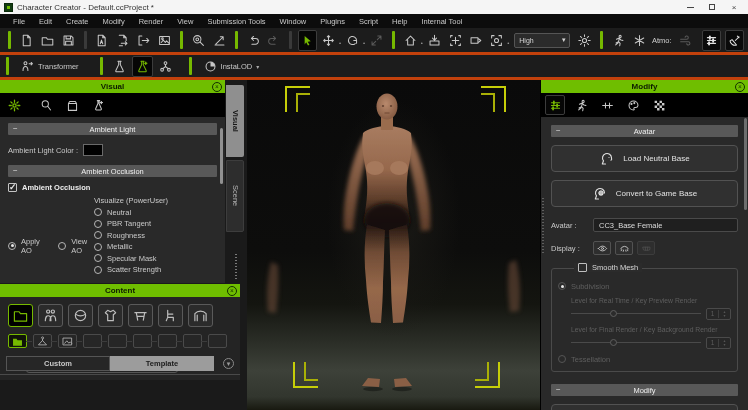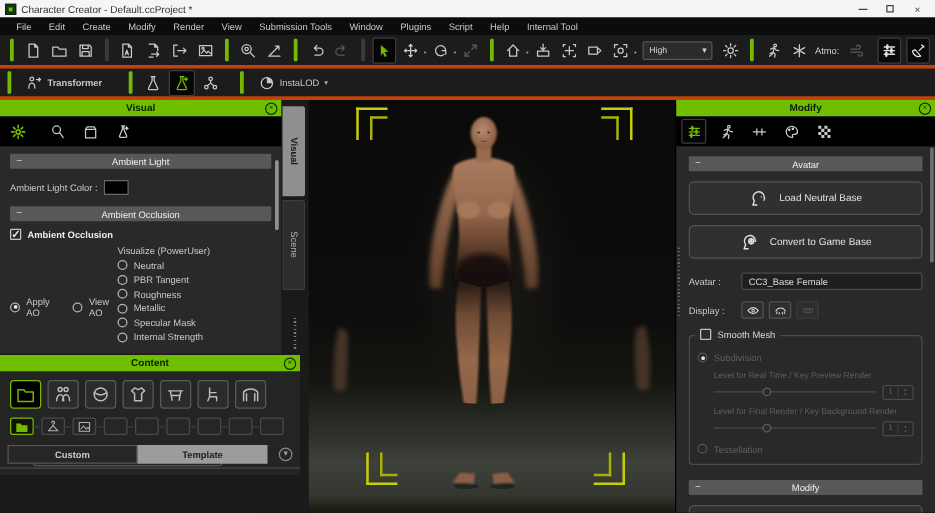--- a/index.html
+++ b/index.html
@@ -115,21 +115,21 @@
   .mbody .secbar{margin:8px 0 0}
   .bigbtn{height:27px;border:1px solid #525252;border-radius:4px;background:#303030;display:flex;align-items:center;justify-content:center;gap:8px;color:#e2e2e2;font-size:8px;margin-top:8px}
   .bigbtn .ic{width:16px;height:16px;stroke-width:1.1}
   .frow{display:flex;align-items:center;margin-top:11px;color:#c9c9c9;font-size:7.5px}
   .frow label{width:42px}
   .tfield{flex:1;height:14px;background:#1f1f1f;border:1px solid #4a4a4a;border-radius:2px;color:#dcdcdc;font-size:7.5px;padding:0 5px;font-family:"Liberation Sans",sans-serif}
   .dispbtn{width:18px;height:14px;border:1px solid #525252;border-radius:2px;background:#2e2e2e;display:flex;align-items:center;justify-content:center;color:#cfcfcf;margin-right:4px}
   .dispbtn .ic{width:11px;height:11px}
   .dispbtn.dim{border-color:#3c3c3c;color:#4e4e4e}
   .group{border:1px solid #4a4a4a;border-radius:3px;margin-top:13px;padding:10px 6px 5px;position:relative}
-  .grouplab{position:absolute;left:4px;top:-6px;background:#2b2b2b;padding:0 4px;display:flex;align-items:center;color:#d8d8d8;font-size:7.5px}
+  .grouplab{position:absolute;left:22px;top:-6px;background:#2b2b2b;padding:0 4px;display:flex;align-items:center;color:#d8d8d8;font-size:7.5px}
   .g-ind{padding-left:13px}
   .dlabel{font-size:6.8px;margin-top:6px}
   .sliderrow{display:flex;align-items:center;gap:5px;margin-top:4px}
   .track{flex:1;height:1px;background:#4a4a4a;position:relative}
   .thumb{position:absolute;left:30%;top:-3.5px;width:7px;height:7px;border:1px solid #5e5e5e;border-radius:50%;background:#2b2b2b}
   .spin{width:25px;height:12px;border:1px solid #4a4a4a;border-radius:2px;display:flex;align-items:center;background:#272727}
   .spin span{flex:1;text-align:center;font-size:6.5px;color:#5e5e5e}
   .spin .arr{width:7px;display:flex;flex-direction:column;align-items:center;font-size:4px;color:#555;line-height:4px;border-left:1px solid #3e3e3e}
   .mscroll{position:absolute;right:1px;top:38px;width:3px;height:92px;background:#6e6e6e;border-radius:2px}
   .mdots{position:absolute;left:1px;top:118px;width:2px;height:56px;background:repeating-linear-gradient(#5f5f5f 0 1px,transparent 1px 3px)}
@@ -324,21 +324,21 @@
       </span>
   </div>
 
   <div class="tb tb2">
     <span class="gsep"></span>
     <span class="tbtn wide">
       <svg class="ic" viewBox="0 0 16 16">
           <circle cx="5.5" cy="4" r="1.8"></circle>
           <path d="M2.5 13c0-3 1.4-5 3-5s3 2 3 5 M10 4.5h4 M12.5 3L14 4.5 12.5 6"></path>
         </svg>
-      <span style="font-size:7.5px;font-weight:bold">Transformer</span>
+      <span style="font-size:7.5px;font-weight:normal">Transformer</span>
     </span>
     <span class="gsep" style="margin-left:14px"></span>
     <span class="tbtn">
         <svg class="ic" viewBox="0 0 16 16">
           <path d="M6 1.5h4 M7 1.5v4.2L3.5 13a1 1 0 00.9 1.5h7.2a1 1 0 00.9-1.5L9 5.7V1.5"></path>
         </svg>
       </span>
     <span class="tbtn sel">
         <svg class="ic" viewBox="0 0 16 16">
           <path d="M6 1.5h4 M7 1.5v4.2L3.5 13a1 1 0 00.9 1.5h7.2a1 1 0 00.9-1.5L9 5.7V1.5 M12 2.5l.4 1.1 1.1.4-1.1.4-.4 1.1-.4-1.1-1.1-.4 1.1-.4z"></path>
@@ -440,21 +440,21 @@
             <div class="vrow">
                 <span class="radio"></span>
                 <span>Metallic</span>
               </div>
             <div class="vrow">
                 <span class="radio"></span>
                 <span>Specular Mask</span>
               </div>
             <div class="vrow">
                 <span class="radio"></span>
-                <span>Internal Strength</span>
+                <span>Scatter Strength</span>
               </div>
           </div>
         </div>
         <span class="vscroll"></span>
       </section>
 
       <div class="sidetabs">
         <div class="stab on">Visual</div>
         <div class="stab off">Scene</div>
         <div class="dragdots"></div>

